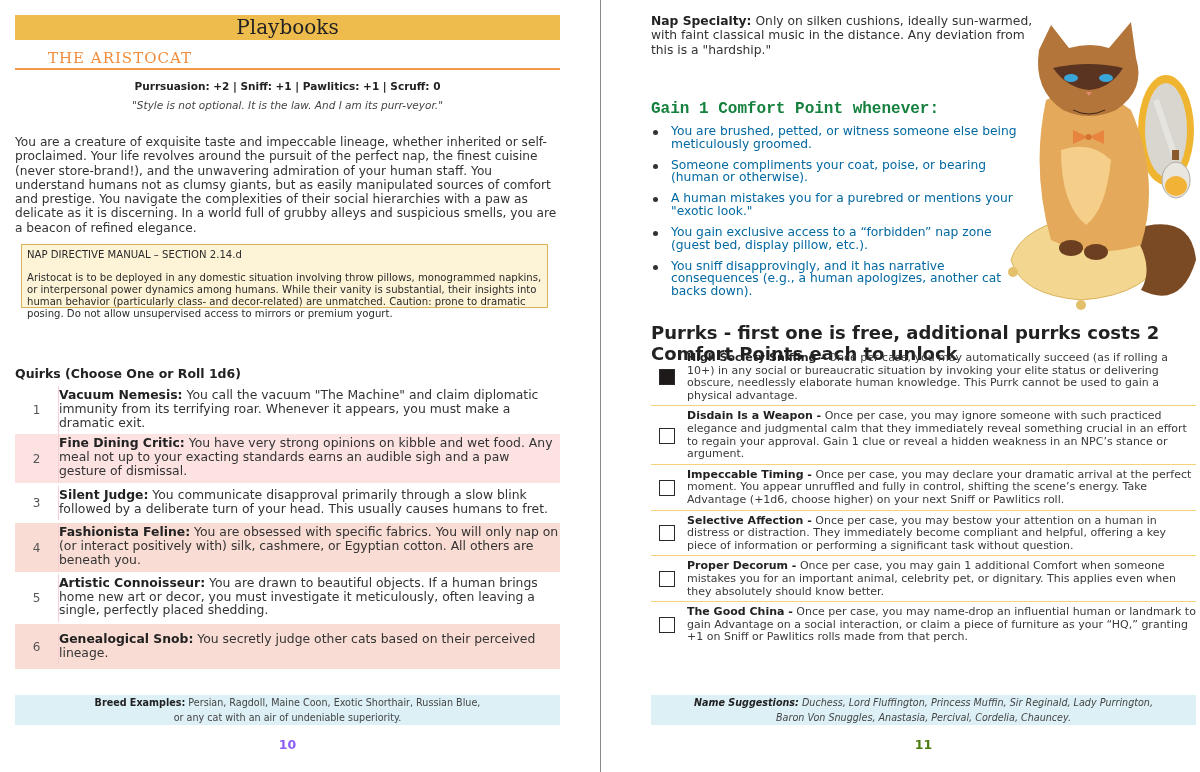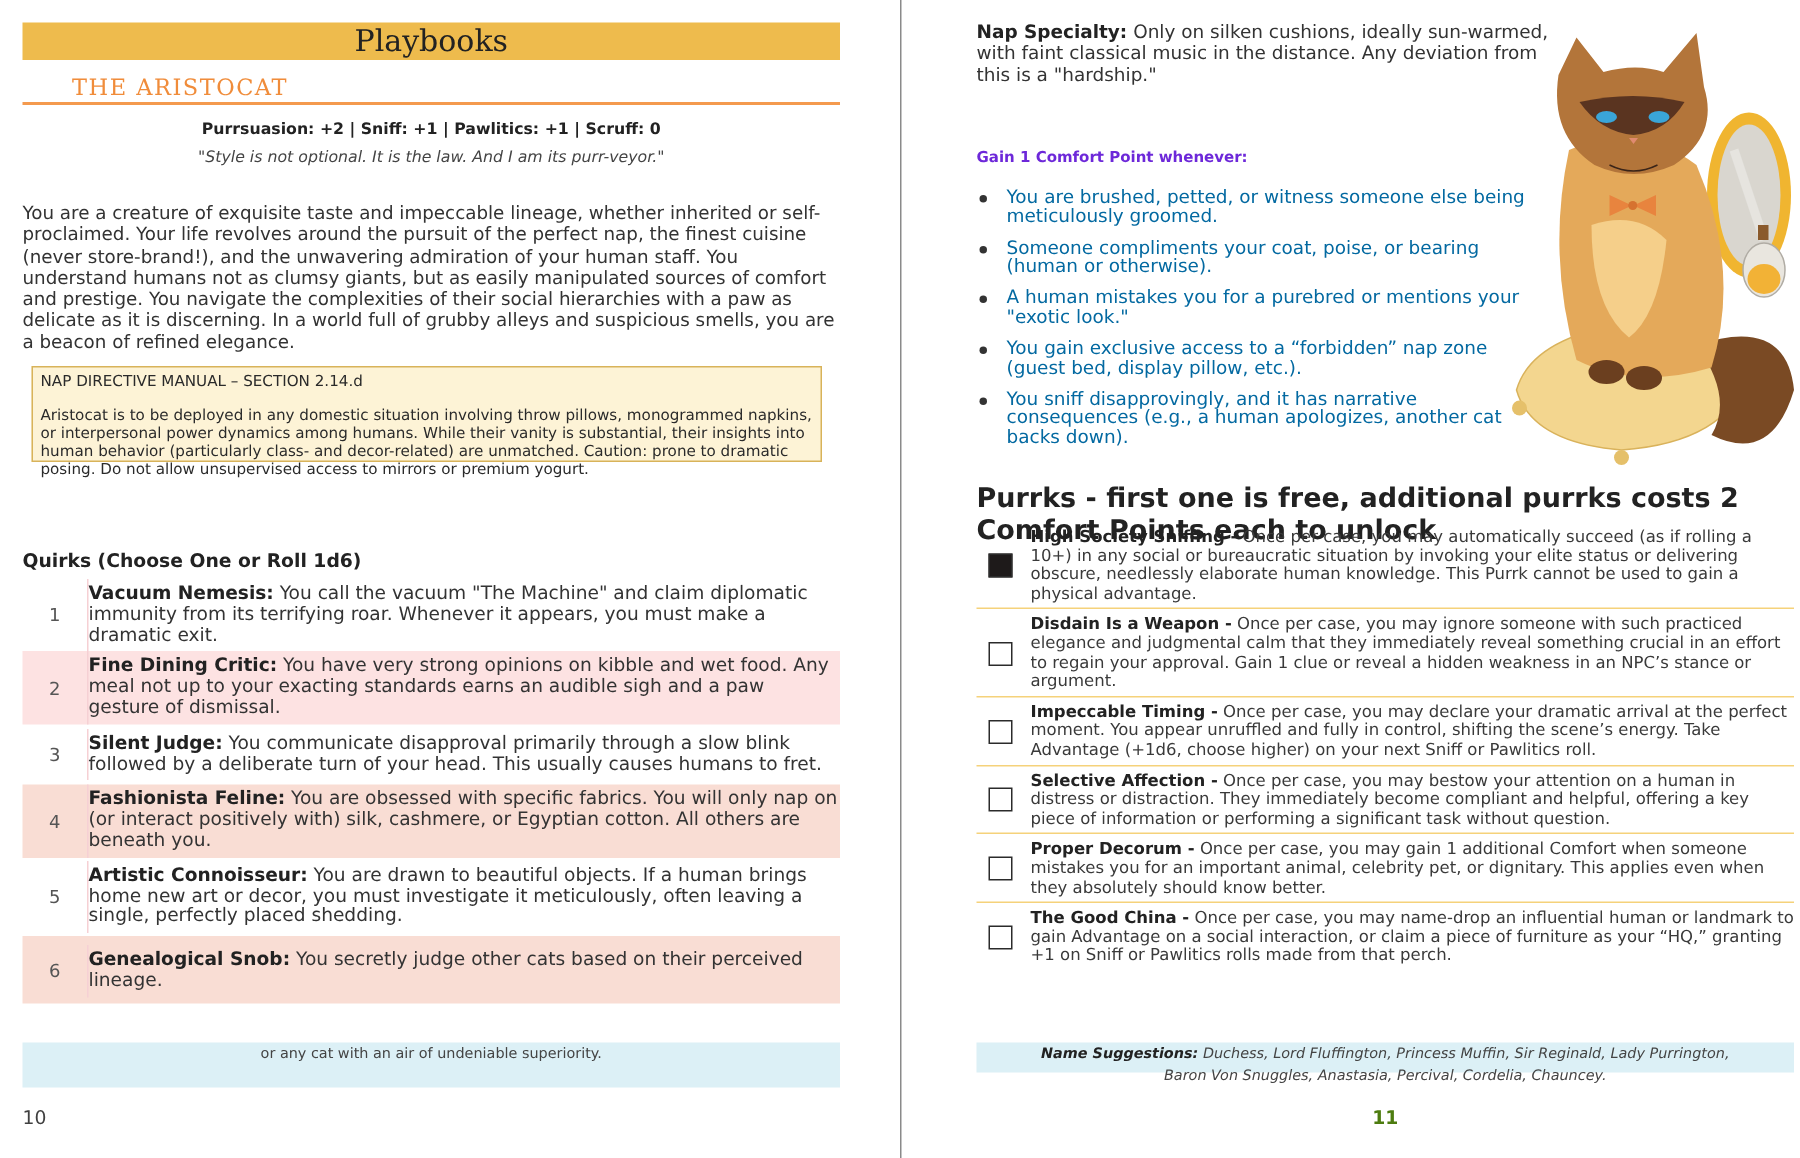--- a/index.html
+++ b/index.html
@@ -54,32 +54,32 @@
   .quirk .txt b { color: #222; }
   .quirk.alt-pink { background: #fde2e2; }
   .quirk.alt-peach { background: #f9ddd4; }
 
   .breed {
     position: absolute; left: 15px; top: 695px; width: 545px; height: 30px;
     background: #dcf0f6; text-align: center; font-size: 9.6px; line-height: 15px; color: #444;
   }
   .breed b { color: #222; }
   .page-num-left {
-    position: absolute; left: 15px; top: 737px; width: 545px; text-align: left;
-    font-size: 12.5px; font-weight: normal; color: #404040;
+    position: absolute; left: 15px; top: 737px; width: 545px; text-align: center;
+    font-size: 12.5px; font-weight: bold; color: #8b5cf6;
   }
 
   
   .nap {
     position: absolute; left: 40px; top: 14px; width: 392px;
     font-size: 12.3px; line-height: 14.3px; color: #333;
   }
   .nap b { color: #222; }
   .gain-heading {
-    position: absolute; left: 40px; top: 100px; font-size: 10px; font-weight: bold; color: #6d28d9;
+    position: absolute; left: 40px; top: 100px; font-size: 16px; font-weight: bold; color: #15803d; font-family: Liberation Mono, monospace;
   }
   .gain-list { position: absolute; left: 40px; top: 125px; width: 370px; list-style: none; }
   .gain-list li {
     position: relative; padding-left: 20px; font-size: 12.3px; line-height: 12.6px; color: #0369a1; margin-bottom: 8.5px;
   }
   .gain-list li::before {
     content: ""; position: absolute; left: 2px; top: 5px; width: 5px; height: 5px; border-radius: 50%; background: #333;
   }
   .gain-list li.wide { margin-right: -30px; }
 
@@ -92,21 +92,21 @@
   .purrk { display: flex; align-items: center; border-bottom: 1px solid #f5d27a; padding: 4px 0 3px 0; }
   .purrk:last-child { border-bottom: none; }
   .purrk .box {
     width: 16px; height: 16px; border: 1.6px solid #2b2b2b; margin: 0 12px 0 8px; flex-shrink: 0; background: #fff; cursor: pointer;
   }
   .purrk .box.checked { background: #1e1a1a; }
   .purrk .ptxt { font-size: 11px; line-height: 12.6px; color: #3a3a3a; }
   .purrk .ptxt b { color: #222; }
 
   .names {
-    position: absolute; left: 40px; top: 695px; width: 545px; height: 20px;
+    position: absolute; left: 40px; top: 695px; width: 545px; height: 30px;
     background: #dcf0f6; text-align: center; font-size: 9.6px; line-height: 15px; color: #444; font-style: italic;
   }
   .names b { color: #222; }
   .page-num-right {
     position: absolute; left: 40px; top: 737px; width: 545px; text-align: center;
     font-size: 12.5px; font-weight: bold; color: #4d7c0f;
   }
 </style>
 </head>
 <body>
@@ -146,20 +146,21 @@
       <div class="num">5</div>
       <div class="txt"><b>Artistic Connoisseur:</b><span> You are drawn to beautiful objects. If a human brings home new art or decor, you must investigate it meticulously, often leaving a single, perfectly placed shedding.</span></div>
     </div>
     <div class="quirk alt-peach" style="padding:6px 0 4px 0">
       <div class="num">6</div>
       <div class="txt"><b>Genealogical Snob:</b><span> You secretly judge other cats based on their perceived lineage.</span></div>
     </div>
   </div>
 
   <div class="breed">
+    <div><b>Breed Examples:</b><span> Persian, Ragdoll, Maine Coon, Exotic Shorthair, Russian Blue,</span></div>
     <div>or any cat with an air of undeniable superiority.</div>
   </div>
   <div class="page-num-left">10</div>
 </div>
 
 <div class="divider"></div>
 
 <div class="page page-right">
   <p class="nap"><b>Nap Specialty:</b><span> Only on silken cushions, ideally sun-warmed, with faint classical music in the distance. Any deviation from this is a "hardship."</span></p>
 

